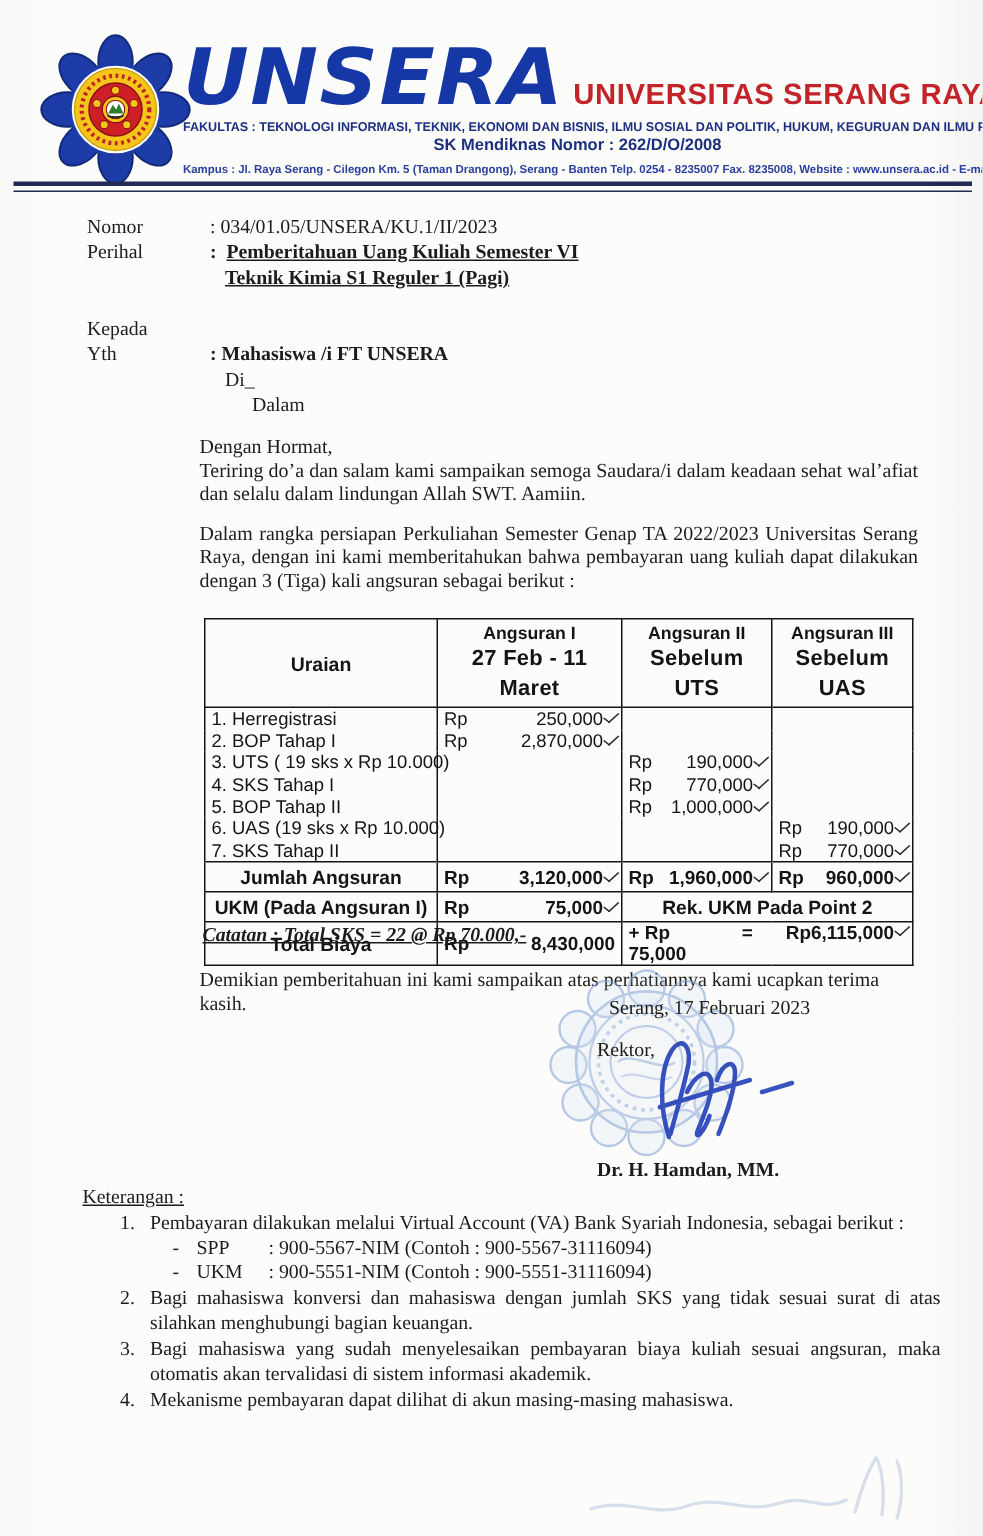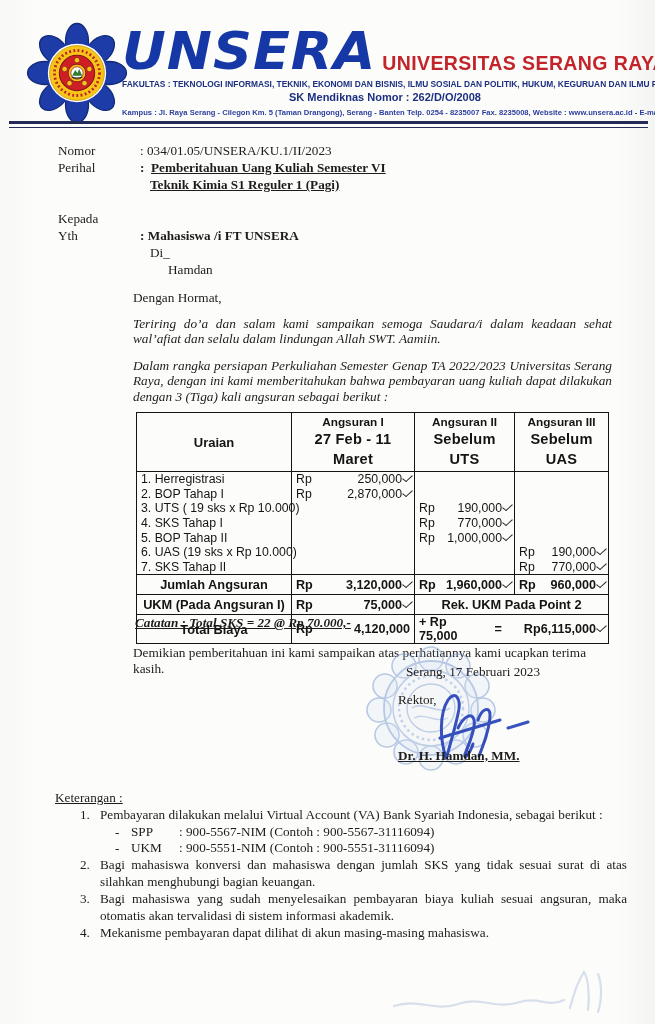--- a/index.html
+++ b/index.html
@@ -43,22 +43,22 @@
   .meta-value { }
   .perihal-value { font-weight:bold; }
   .perihal-value .uline { text-decoration:underline; }
   
   .recipient { position:absolute; top:210px; left:58px; font-size:13.2px; line-height:17px; }
   .recipient .meta-label { width:82px; }
   .bold { font-weight:bold; }
   .tempat { margin-left:18px; }
   
   .bodytext { position:absolute; top:290px; left:133px; width:479px; font-size:13.3px; line-height:15.6px; }
-  .bodytext p { margin:0 0 11px 0; text-align:justify;font-style:italic; }
-  .salutation { margin-bottom:10px; }
+  .bodytext p { margin:0 0 11px 0; text-align:justify; }
+  .salutation { }
   
   .tablewrap { position:absolute; top:412px; left:136px; }
   table.fee-table { border-collapse:collapse; table-layout:fixed; width:472px;
     font-family:"Liberation Sans", sans-serif; color:#141414; }
   table.fee-table td { border:1.6px solid #141414; padding:0 4px; vertical-align:middle; }
   tr.hdr td { border-bottom:1.7px solid #141414; text-align:center; padding:2px 2px; }
   .h-uraian { font-weight:bold; font-size:13px; }
   .h-top { font-weight:bold; font-size:11.8px; line-height:14px; }
   .h-sub { font-weight:bold; font-size:14.6px; line-height:20px; letter-spacing:.2px; }
   tr.body td { border-top:0; border-bottom:0; height:14.6px; }
@@ -67,34 +67,34 @@
   .amt-in { display:flex; align-items:center; }
   .amt-in .rp { }
   .amt-in .num { margin-left:auto; }
   .tick { display:inline-block; width:4px; height:8px; border-right:1.6px solid #2b2b2b;
     border-bottom:1.6px solid #2b2b2b; transform:rotate(38deg) skewX(-10deg);
     margin-left:3px; margin-bottom:3px; flex:0 0 auto; }
   tr.sum td { border-top:1.7px solid #141414; height:19px; }
   .sum-label { font-weight:bold; font-size:12.8px; text-align:center; }
   tr.sum .amt-in, tr.total .amt-in { font-weight:bold; font-size:12.6px; }
   td.ukm-note { font-weight:bold; font-size:12.8px; text-align:center; }
-  .total-merged { display:flex; align-items:center; font-weight:bold; font-size:12.6px; }
+  .total-merged { display:flex; align-items:flex-start; font-weight:bold; font-size:12.6px; }
   .total-merged .eq { margin-left:9px; }
   .total-merged .rp2 { margin-left:22px; }
   .total-merged .num { margin-left:auto; }
   
   .catatan { position:absolute; top:615px; left:135px; font-size:13.2px; font-weight:bold; font-style:italic; text-decoration:underline; }
   .closingpara { position:absolute; top:645px; left:133px; width:482px; font-size:13.3px; }
   
   .stamp { position:absolute; top:644px; left:362px; width:138px; height:128px; opacity:.55; }
   .sig-scribble { position:absolute; top:688px; left:420px; width:112px; height:78px; }
   .sigblock { position:absolute; top:664px; left:398px; width:225px; font-size:13.2px; }
   .sig-date { margin-left:8px; }
   .sig-title { margin-top:12px; }
-  .sig-name { margin-top:40px; font-weight:bold; text-decoration:underline; }
+  .sig-name { margin-top:64px; font-weight:bold; }
   
   .keterangan { position:absolute; top:778px; left:55px; width:572px; font-size:13.2px; line-height:16.6px; }
   .ket-heading { text-decoration:underline;margin-top:12px; }
   .ket-item { display:flex; margin-left:25px; margin-top:0.5px; }
   .ket-num { width:20px; flex:0 0 auto; }
   .ket-text { text-align:justify; }
   .va-row { display:flex; margin-left:60px; }
   .va-dash { width:16px; flex:0 0 auto; }
   .va-term { width:48px; flex:0 0 auto; }
   
@@ -188,21 +188,21 @@
     <div class="meta-row">
       <span class="meta-label">Yth</span>
       <span class="bold"><span>:</span>&nbsp;<span>Mahasiswa /i FT UNSERA</span></span>
     </div>
     <div class="meta-row">
       <span class="meta-label"></span>
       <span style="padding-left:10px;">Di_</span>
     </div>
     <div class="meta-row">
       <span class="meta-label"></span>
-      <span class="tempat" style="padding-left:10px;">Hamdan</span>
+      <span class="tempat" style="padding-left:10px;">Dalam</span>
     </div>
   </div>
 
   <div class="bodytext">
     <div class="salutation">Dengan Hormat,</div>
     <p>Teriring do’a dan salam  kami sampaikan semoga Saudara/i  dalam keadaan sehat wal’afiat dan selalu dalam lindungan Allah SWT. Aamiin.</p>
     <p>Dalam rangka persiapan Perkuliahan Semester Genap TA 2022/2023 Universitas Serang Raya, dengan ini kami memberitahukan bahwa pembayaran uang kuliah dapat dilakukan dengan 3 (Tiga)  kali angsuran sebagai berikut :</p>
   </div>
 
   <div class="tablewrap">
@@ -348,21 +348,21 @@
                 <span class="tick"></span>
               </div>
             </td>
         <td class="ukm-note" colspan="2">Rek. UKM Pada Point 2</td>
       </tr>
       <tr class="sum total">
         <td class="sum-label">Total Biaya</td>
         <td class="amt">
               <div class="amt-in">
                 <span class="rp">Rp</span>
-                <span class="num">4,120,000</span>
+                <span class="num">8,430,000</span>
               </div>
             </td>
         <td colspan="2">
           <div class="total-merged">
             <span>+ Rp 75,000</span>
             <span class="eq">=</span>
             <span class="rp2">Rp</span>
             <span class="num">6,115,000</span>
             <span class="tick"></span>
           </div>

